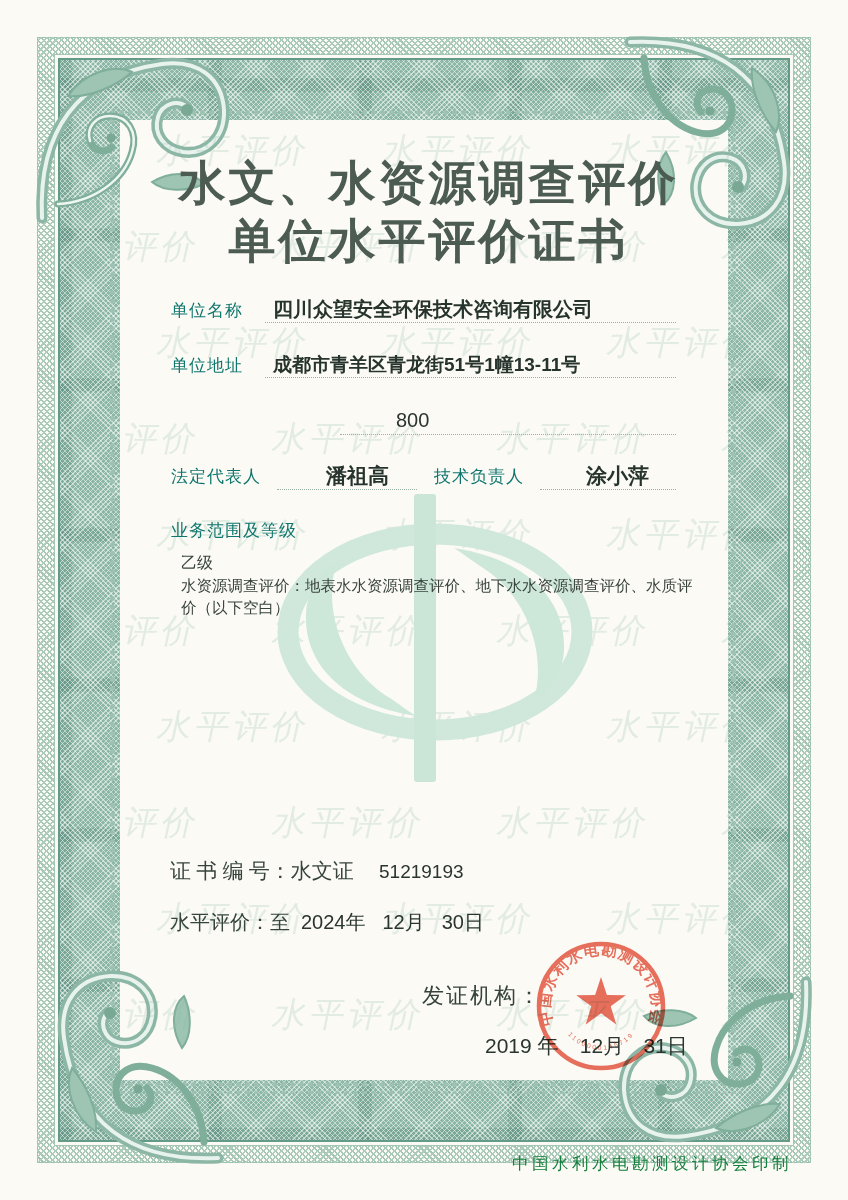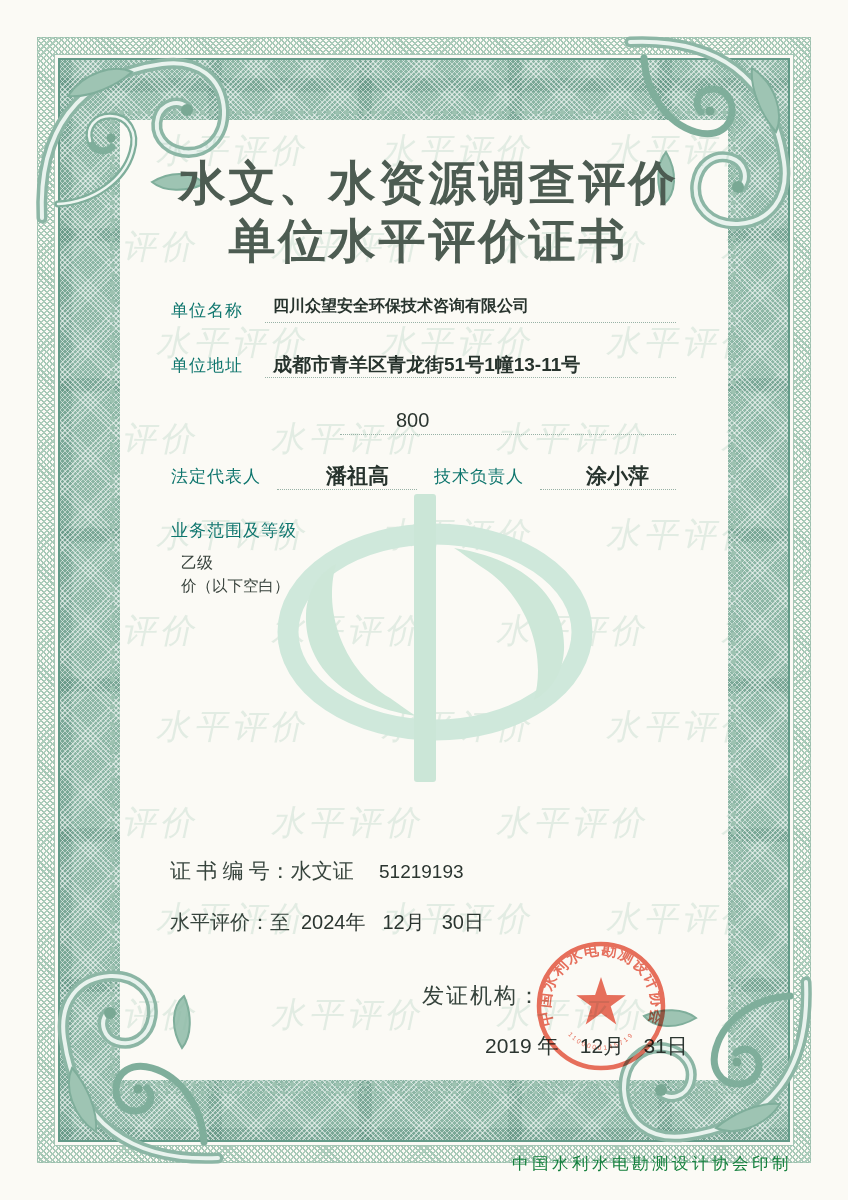--- a/index.html
+++ b/index.html
@@ -158,41 +158,42 @@
     <path d="M168,250 C92,238 56,196 58,148 C59,126 70,108 88,98 C74,148 98,206 142,232 C151,238 160,245 168,250 Z" fill="#cde7d8"></path>
     <path d="M168,250 C92,238 56,196 58,148 C59,126 70,108 88,98 C74,148 98,206 142,232 C151,238 160,245 168,250 Z" fill="#cde7d8" transform="rotate(180 187 166)"></path>
   </svg>
 
   <div class="abs title">
     <div>水文、水资源调查评价</div>
     <div>单位水平评价证书</div>
   </div>
 
   <div class="abs label serif" style="left:171px;top:299px;">单位名称</div>
-  <div class="abs value sans" style="left:273px;top:296px;font-size:16px;">四川众望安全环保技术咨询有限公司</div>
+  <div class="abs value sans" style="left:273px;top:296px;font-size:20px;">四川众望安全环保技术咨询有限公司</div>
   <div class="abs uline" style="left:265px;top:322px;width:411px;"></div>
 
   <div class="abs label serif" style="left:171px;top:354px;">单位地址</div>
   <div class="abs value sans" style="left:273px;top:352px;font-size:19px;">成都市青羊区青龙街51号1幢13-11号</div>
   <div class="abs uline" style="left:265px;top:377px;width:411px;"></div>
 
   <div class="abs digits sans" style="left:396px;top:409px;font-size:20px;">800</div>
   <div class="abs uline" style="left:340px;top:434px;width:336px;"></div>
 
   <div class="abs label serif" style="left:171px;top:465px;">法定代表人</div>
   <div class="abs value sans" style="left:326px;top:462px;font-size:21px;">潘祖高</div>
   <div class="abs uline" style="left:277px;top:489px;width:140px;"></div>
   <div class="abs label serif" style="left:434px;top:465px;">技术负责人</div>
   <div class="abs value sans" style="left:586px;top:462px;font-size:21px;">涂小萍</div>
   <div class="abs uline" style="left:540px;top:489px;width:136px;"></div>
 
   <div class="abs label serif" style="left:171px;top:519px;">业务范围及等级</div>
 
   <div class="abs sans" style="left:181px;top:553px;font-size:16px;color:#39433d;">乙级</div>
   <div class="abs scope-par sans">
+    <div>水资源调查评价：地表水水资源调查评价、地下水水资源调查评价、水质评</div>
     <div>价（以下空白）</div>
   </div>
 
   <div class="abs cert-line serif" style="left:170px;top:857px;">
     <span>证 书 编 号：</span><span>水文证</span>
     <span class="digits" style="margin-left:20px;font-size:19px;">51219193</span>
   </div>
 
   <div class="abs cert-line serif" style="left:170px;top:909px;font-size:20px;">
     <span>水平评价：至</span>

